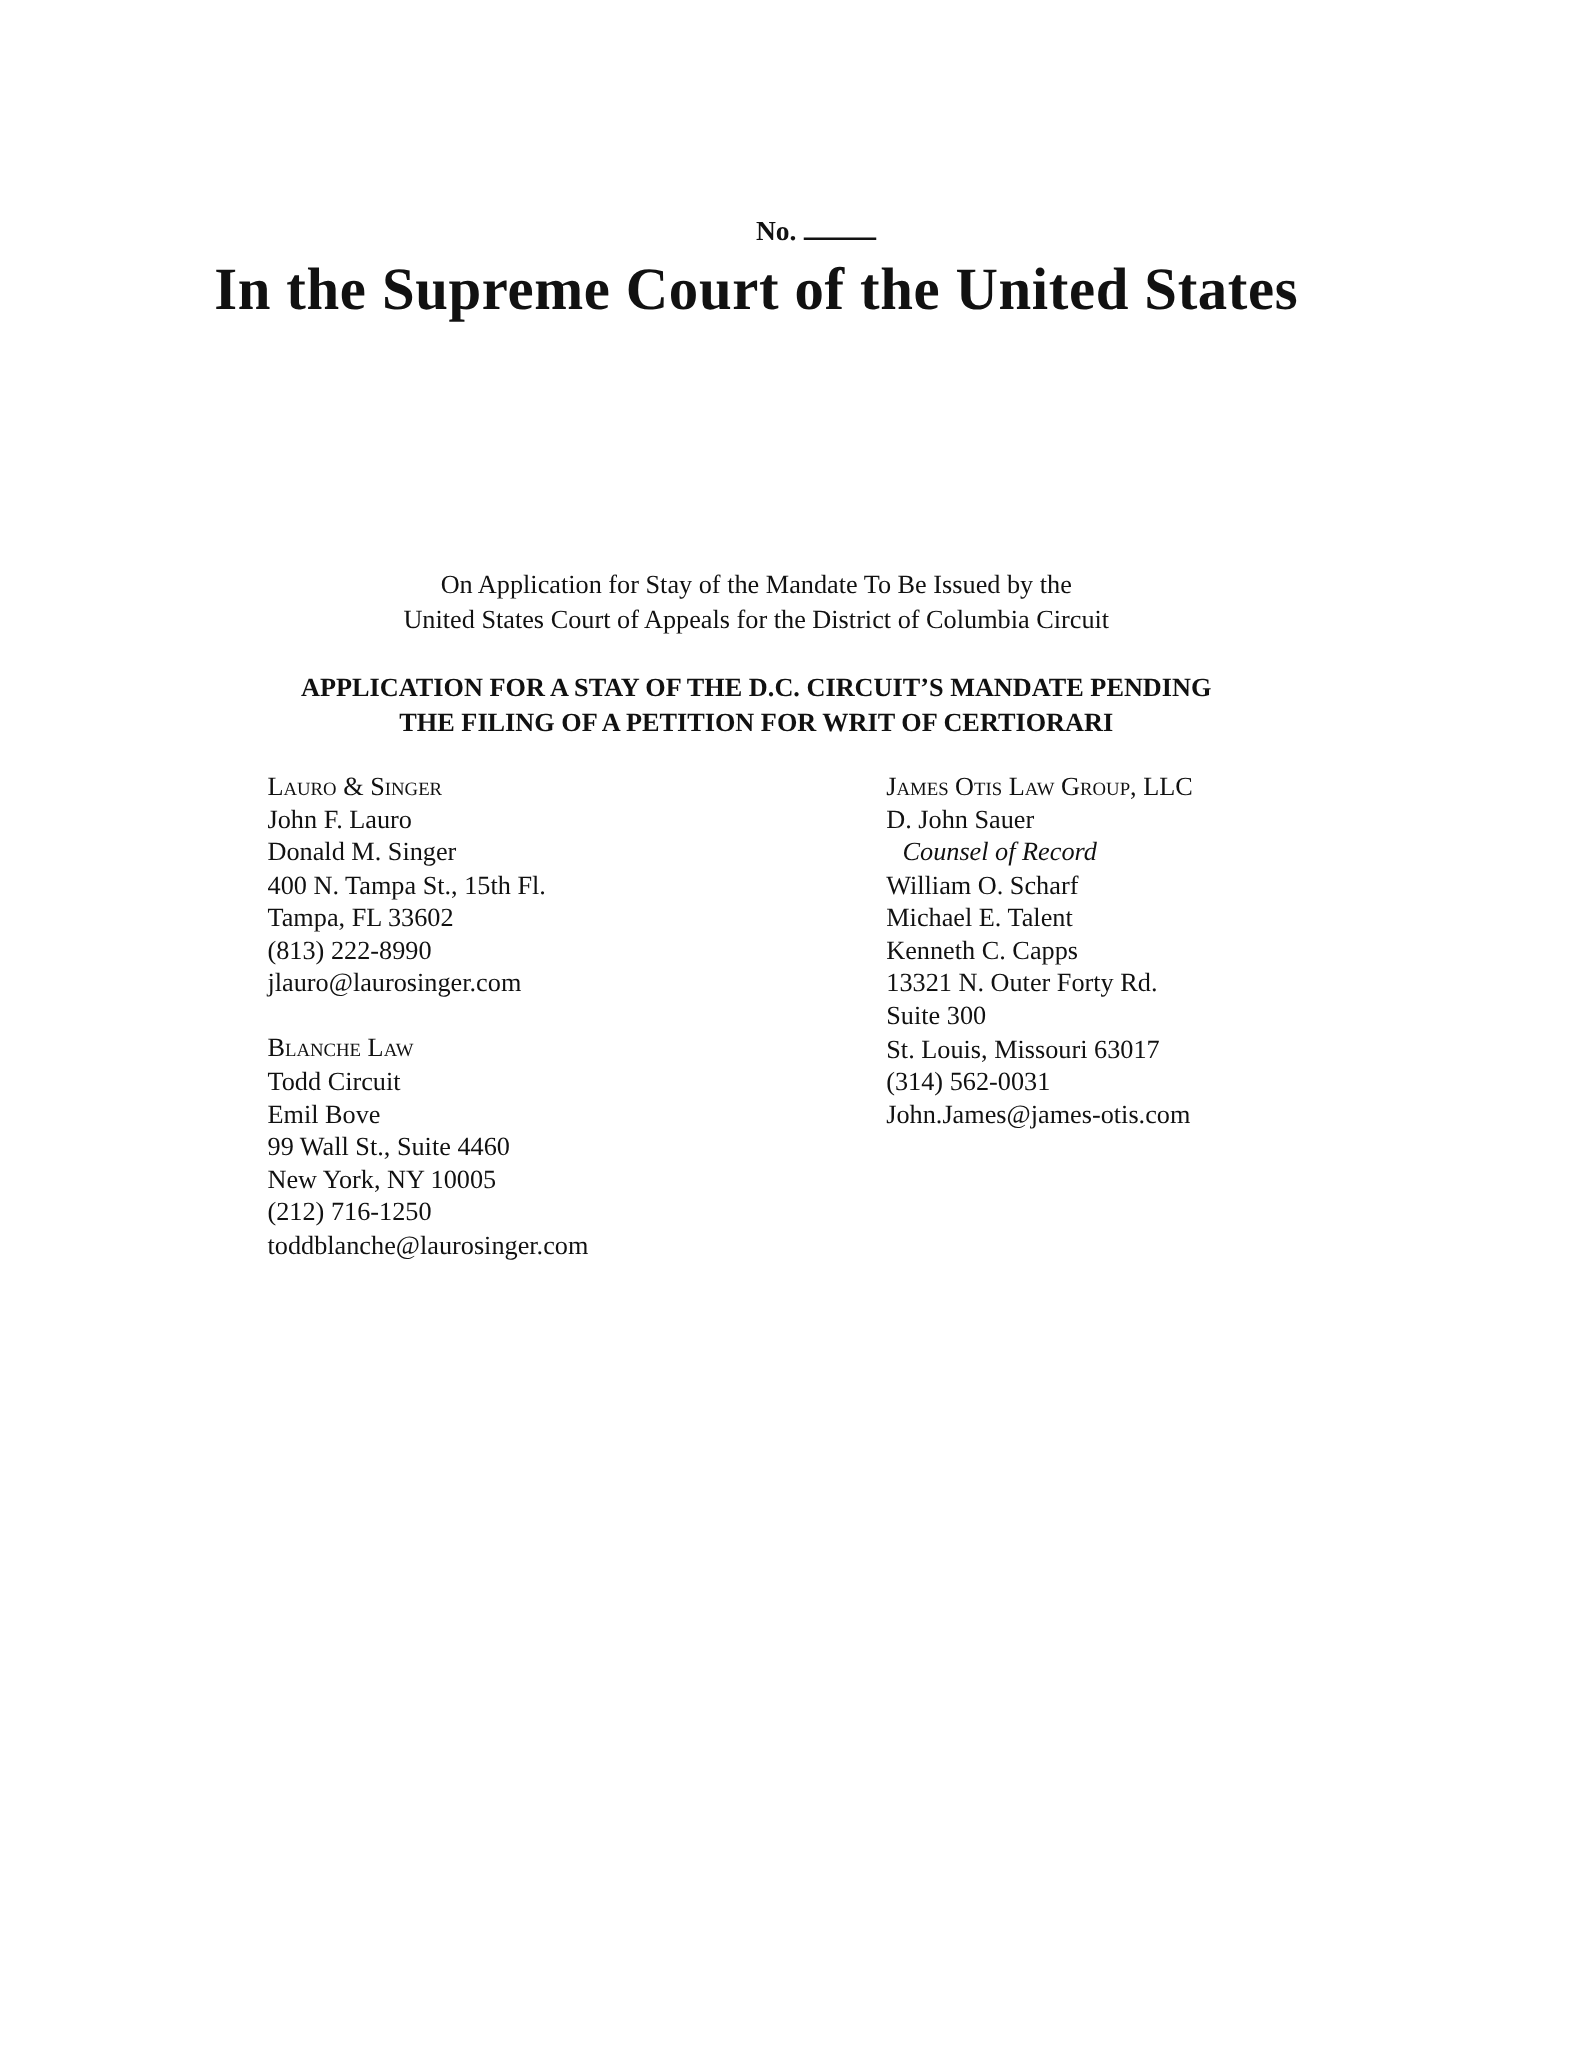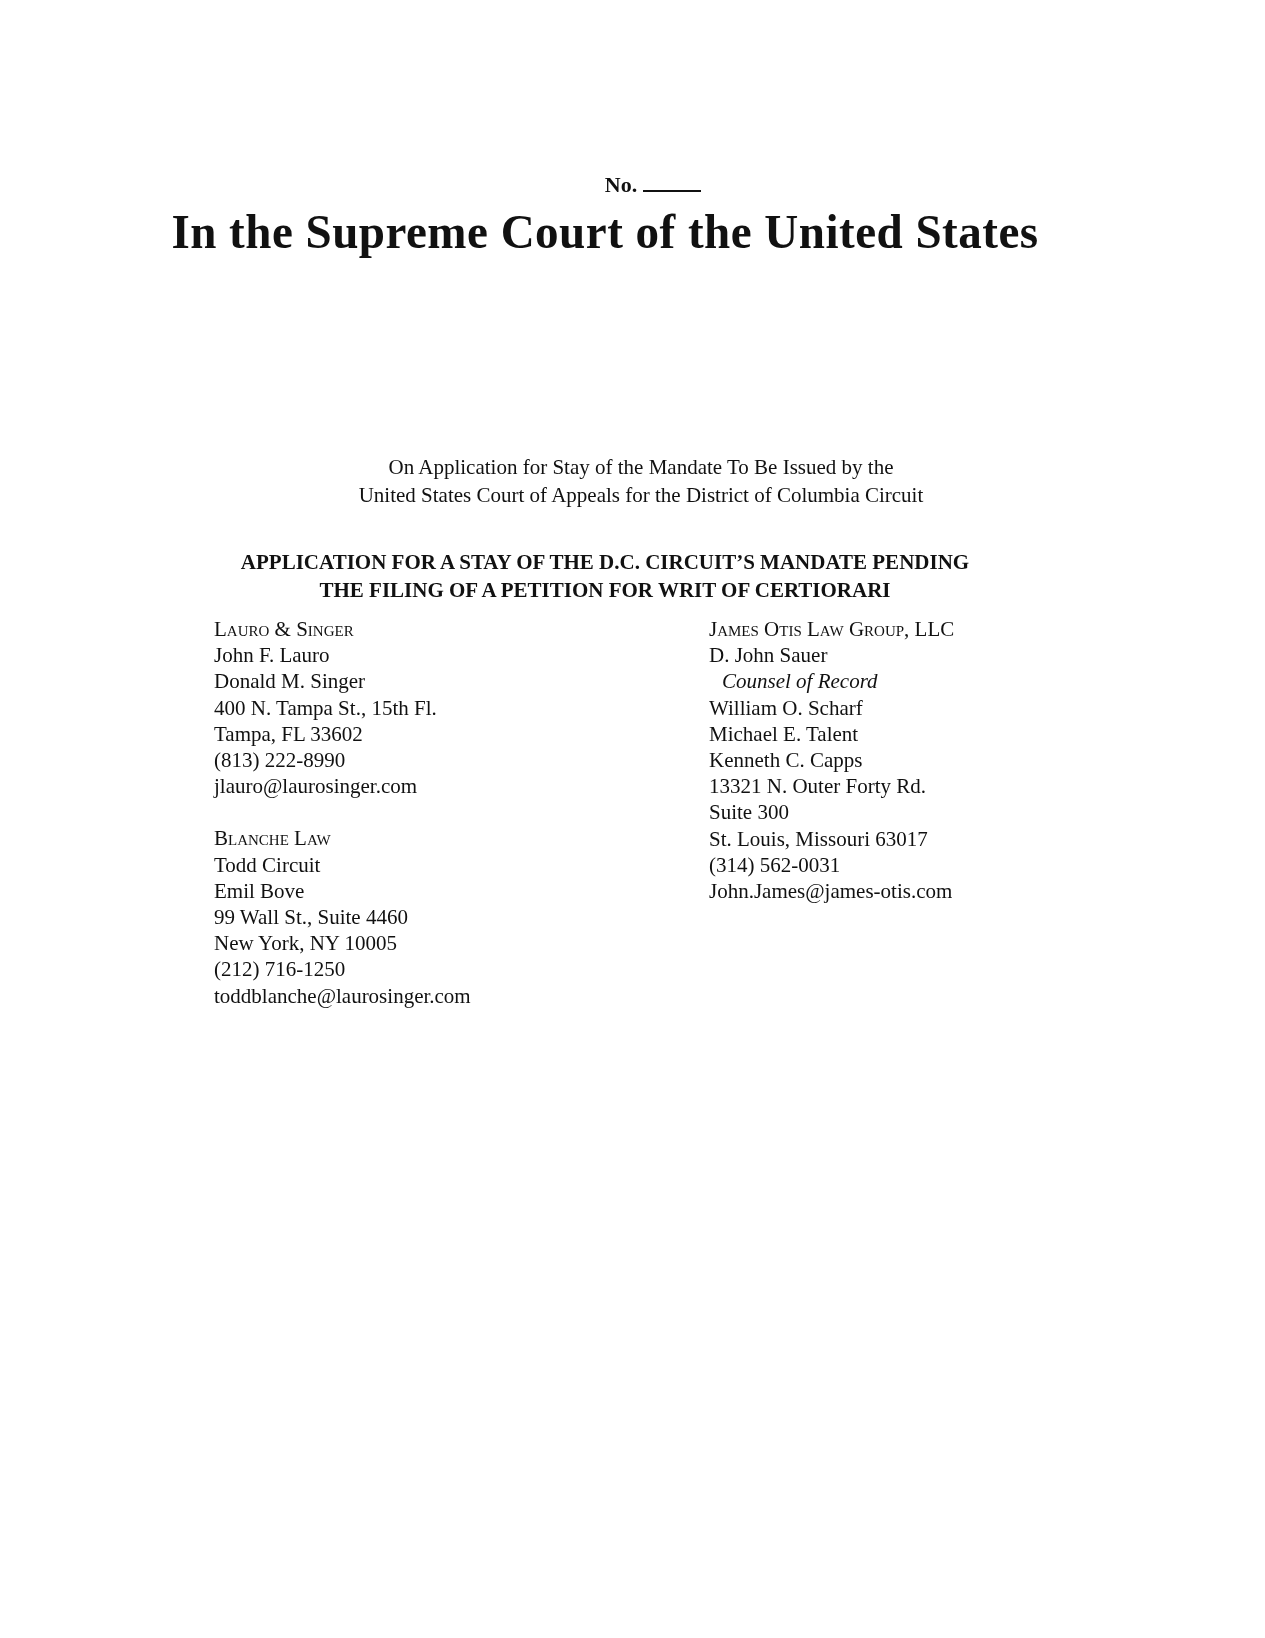--- a/index.html
+++ b/index.html
@@ -66,25 +66,24 @@
     .it { font-style: italic; }
     .on-app {
       position: absolute;
       top: 453px;
       left: 0;
       width: 1210px;
       text-align: center;
       font-family: "Liberation Serif", serif;
       font-size: 21px;
       line-height: 28px;
-      padding-left: 36px;
     }
     .app-title {
       position: absolute;
-      top: 548px;
+      top: 536px;
       left: 0;
       width: 1210px;
       text-align: center;
       font-family: "Liberation Serif", serif;
       font-weight: bold;
       font-size: 21px;
       line-height: 28px;
     }
     .col {
       position: absolute;

